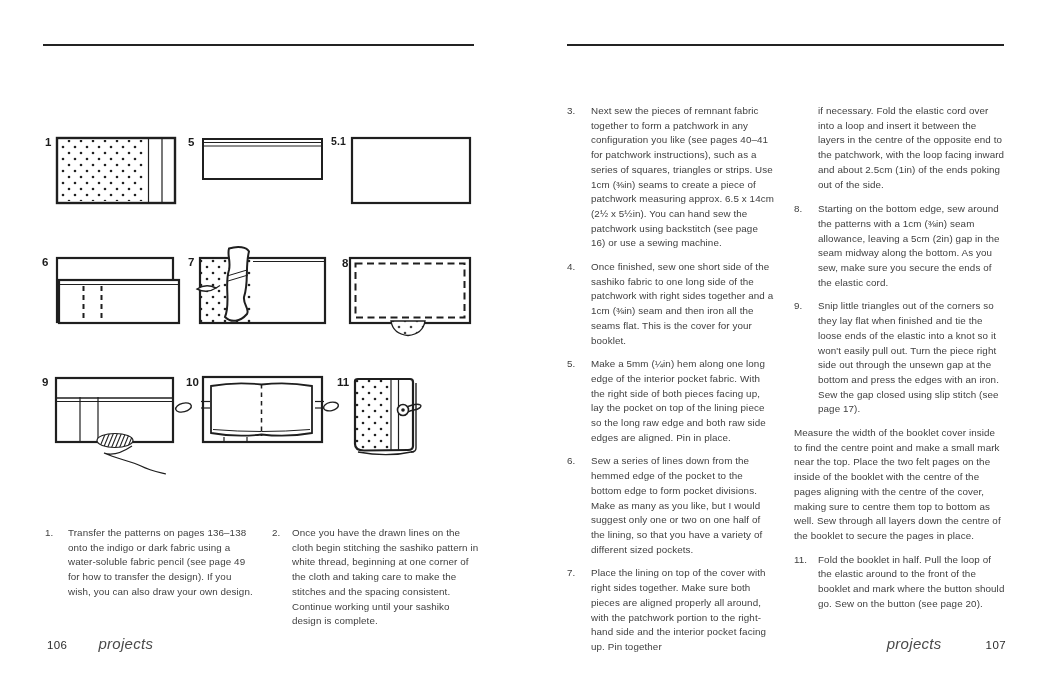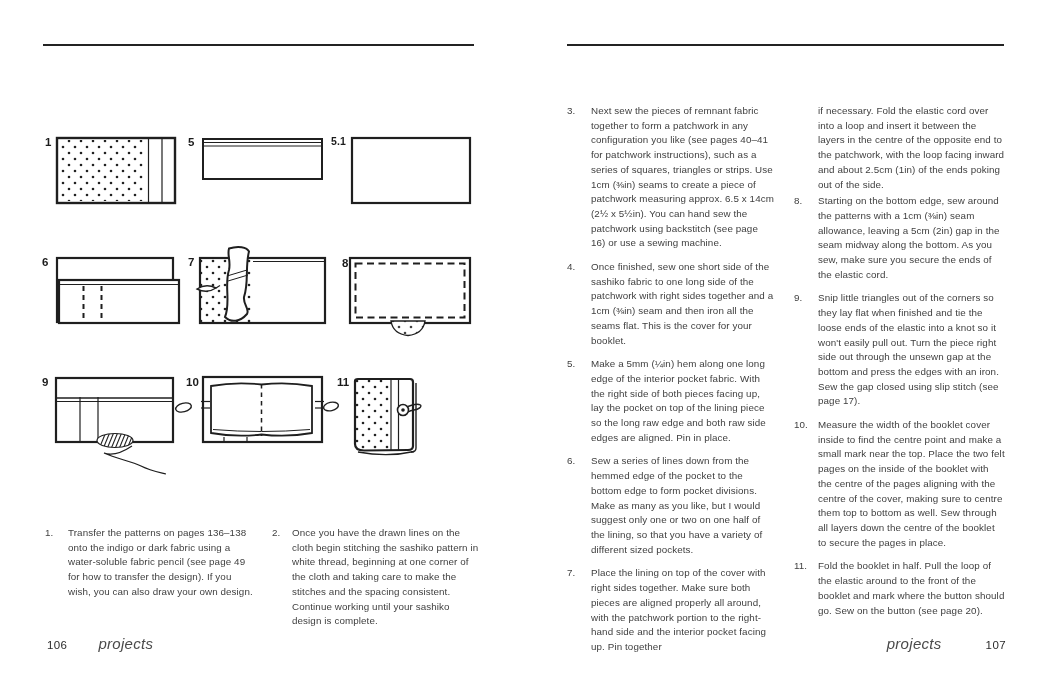--- a/index.html
+++ b/index.html
@@ -10,21 +10,21 @@
     font-size:9.8px;line-height:14.7px;letter-spacing:0.1px;
   }
   .rule{position:absolute;height:2px;background:#232323;}
   .stepcol{position:absolute;}
   .step{display:flex;margin-bottom:9px;}
   .step .num{flex:none;}
   .step .txt{flex:1;}
   .col-right .num{width:24px;}
   .colA .num{width:23px;}
   .colB .num{width:20px;}
-  .cont{margin-bottom:2px;padding-left:24px;}
+  .cont{margin-bottom:10px;padding-left:24px;}
   .footer{position:absolute;display:flex;align-items:baseline;}
   .pagenum{font-size:11.5px;letter-spacing:0.4px;color:#2b2b2b;font-weight:500;}
   .seclabel{font-style:italic;font-size:15px;color:#4a4a4a;letter-spacing:0.3px;}
   svg text{font-family:"Liberation Sans",sans-serif;font-weight:700;fill:#1c1c1c;}
   svg{position:absolute;left:0;top:0;}
 </style>
 </head>
 <body>
 
 <div class="rule" style="left:43px;top:44px;width:431px;"></div>
@@ -186,21 +186,20 @@
   <div class="cont">if necessary. Fold the elastic cord over into a loop and insert it between the layers in the centre of the opposite end to the patchwork, with the loop facing inward and about 2.5cm (1in) of the ends poking out of the side.</div>
   <div class="step">
     <div class="num">8.</div>
     <div class="txt">Starting on the bottom edge, sew around the patterns with a 1cm (⅜in) seam allowance, leaving a 5cm (2in) gap in the seam midway along the bottom. As you sew, make sure you secure the ends of the elastic cord.</div>
   </div>
   <div class="step">
     <div class="num">9.</div>
     <div class="txt">Snip little triangles out of the corners so they lay flat when finished and tie the loose ends of the elastic into a knot so it won't easily pull out. Turn the piece right side out through the unsewn gap at the bottom and press the edges with an iron. Sew the gap closed using slip stitch (see page 17).</div>
   </div>
   <div class="step">
-    <div class="num">10.</div>
     <div class="txt">Measure the width of the booklet cover inside to find the centre point and make a small mark near the top. Place the two felt pages on the inside of the booklet with the centre of the pages aligning with the centre of the cover, making sure to centre them top to bottom as well. Sew through all layers down the centre of the booklet to secure the pages in place.</div>
   </div>
   <div class="step">
     <div class="num">11.</div>
     <div class="txt">Fold the booklet in half. Pull the loop of the elastic around to the front of the booklet and mark where the button should go. Sew on the button (see page 20).</div>
   </div>
 </div>
 
 <div class="footer" style="left:47px;top:637px;gap:31px;">
   <span class="pagenum">106</span>

